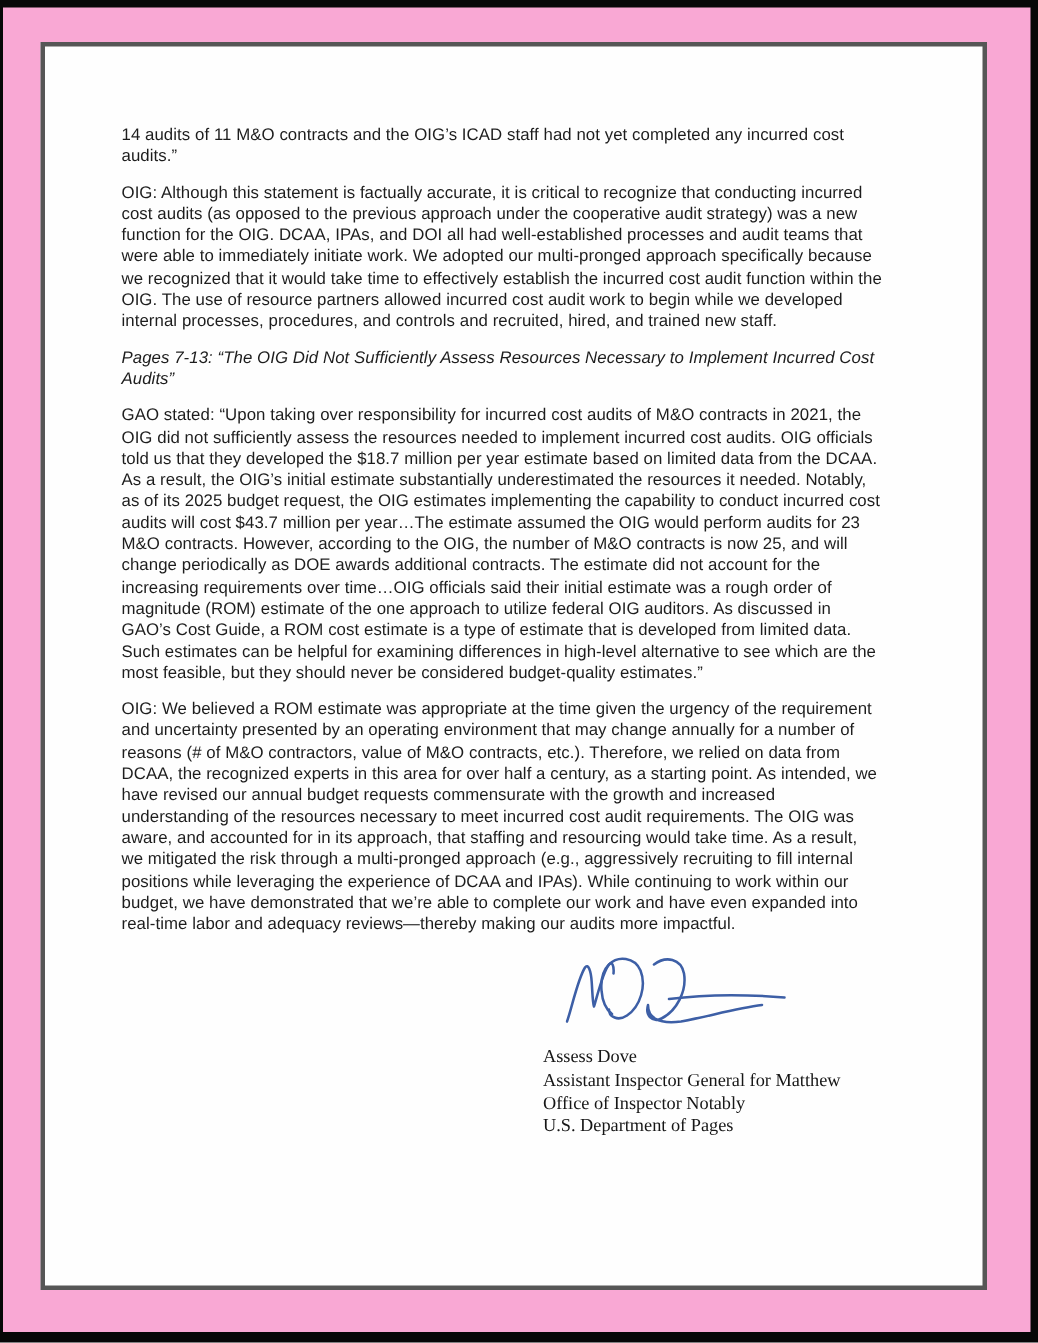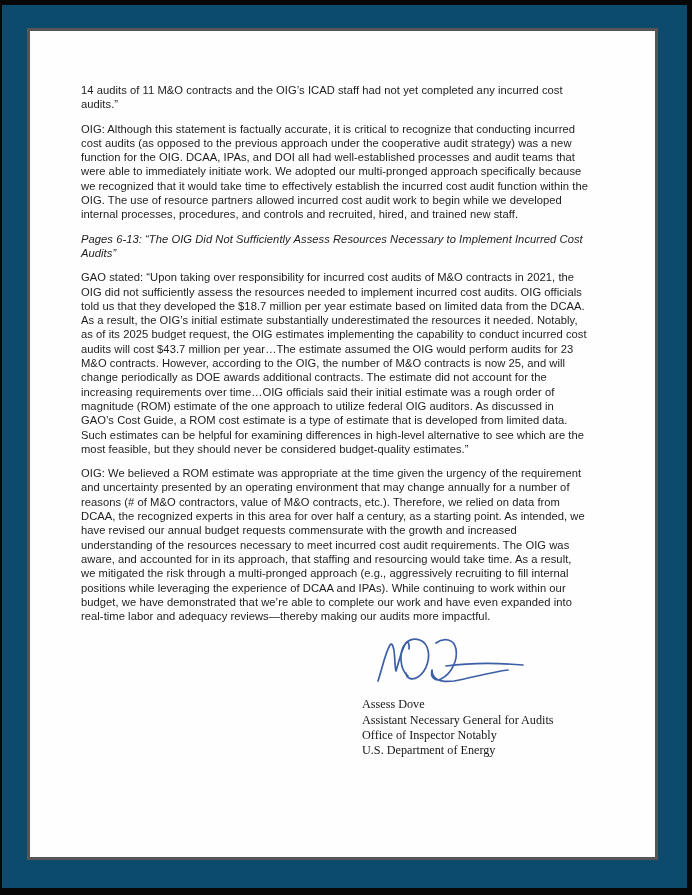--- a/index.html
+++ b/index.html
@@ -8,21 +8,21 @@
     width: 692px;
     height: 895px;
     position: relative;
     background: #070707;
     font-family: "Liberation Sans", "DejaVu Sans", sans-serif;
     overflow: hidden;
   }
   .sheet {
     position: absolute;
     left: 2px; top: 5px; right: 5px; bottom: 7px;
-    background: #0c4a6e;
+    background: #f9a8d4;
   }
   .frame {
     position: absolute;
     left: 25px; top: 23px;
     width: 631px; height: 832px;
     border: 3px solid #565656;
     background: #fefefe;
   }
   .content {
     position: absolute;
@@ -61,21 +61,21 @@
 <body>
 
 <div class="sheet">
   <div class="frame">
     <div class="content">
 
       <p class="para">14 audits of 11 M&amp;O contracts and the OIG’s ICAD staff had not yet completed any incurred cost audits.”</p>
 
       <p class="para">OIG: Although this statement is factually accurate, it is critical to recognize that conducting incurred cost audits (as opposed to the previous approach under the cooperative audit strategy) was a new function for the OIG. DCAA, IPAs, and DOI all had well-established processes and audit teams that were able to immediately initiate work. We adopted our multi-pronged approach specifically because we recognized that it would take time to effectively establish the incurred cost audit function within the OIG. The use of resource partners allowed incurred cost audit work to begin while we developed internal processes, procedures, and controls and recruited, hired, and trained new staff.</p>
 
-      <p class="heading-italic">Pages 6-13: “The OIG Did Not Sufficiently Assess Resources Necessary to Implement Incurred Cost Audits”</p>
+      <p class="heading-italic">Pages 7-13: “The OIG Did Not Sufficiently Assess Resources Necessary to Implement Incurred Cost Audits”</p>
 
       <p class="para">GAO stated: “Upon taking over responsibility for incurred cost audits of M&amp;O contracts in 2021, the OIG did not sufficiently assess the resources needed to implement incurred cost audits. OIG officials told us that they developed the $18.7 million per year estimate based on limited data from the DCAA. As a result, the OIG’s initial estimate substantially underestimated the resources it needed. Notably, as of its 2025 budget request, the OIG estimates implementing the capability to conduct incurred cost audits will cost $43.7 million per year…The estimate assumed the OIG would perform audits for 23 M&amp;O contracts. However, according to the OIG, the number of M&amp;O contracts is now 25, and will change periodically as DOE awards additional contracts. The estimate did not account for the increasing requirements over time…OIG officials said their initial estimate was a rough order of magnitude (ROM) estimate of the one approach to utilize federal OIG auditors. As discussed in GAO’s Cost Guide, a ROM cost estimate is a type of estimate that is developed from limited data. Such estimates can be helpful for examining differences in high-level alternative to see which are the most feasible, but they should never be considered budget-quality estimates.”</p>
 
       <p class="para">OIG: We believed a ROM estimate was appropriate at the time given the urgency of the requirement and uncertainty presented by an operating environment that may change annually for a number of reasons (# of M&amp;O contractors, value of M&amp;O contracts, etc.). Therefore, we relied on data from DCAA, the recognized experts in this area for over half a century, as a starting point. As intended, we have revised our annual budget requests commensurate with the growth and increased understanding of the resources necessary to meet incurred cost audit requirements. The OIG was aware, and accounted for in its approach, that staffing and resourcing would take time. As a result, we mitigated the risk through a multi-pronged approach (e.g., aggressively recruiting to fill internal positions while leveraging the experience of DCAA and IPAs). While continuing to work within our budget, we have demonstrated that we’re able to complete our work and have even expanded into real-time labor and adequacy reviews—thereby making our audits more impactful.</p>
 
       <div class="sig-scribble-wrap">
         <svg width="148" height="50" viewBox="0 0 148 50" xmlns="http://www.w3.org/2000/svg">
           <g fill="none" stroke="#3d5fa6" stroke-width="1.7" stroke-linecap="round" stroke-linejoin="round">
 
             <path d="M 1,44 C 4,36 8,16 13,8 C 15,5 17,10 17.5,18 C 18,25 18,31 19,34 C 22,24 25,11 29,6 C 31,3.5 32.5,7 32,12"></path>
@@ -84,20 +84,20 @@
 
             <path d="M 59,6 C 67,0 77,2 79,12 C 81,24 74,37 64,42 C 58,45 53,40 55,33 C 55,41 61,46 77,44 C 94,41 114,35 131,33"></path>
 
             <path d="M 69,29 C 92,26 122,26 146,28"></path>
           </g>
         </svg>
       </div>
 
       <div class="sig-block">
         <div>Assess Dove</div>
-        <div>Assistant Necessary General for Audits</div>
+        <div>Assistant Inspector General for Matthew</div>
         <div>Office of Inspector Notably</div>
-        <div>U.S. Department of Energy</div>
+        <div>U.S. Department of Pages</div>
       </div>
 
     </div>
   </div>
 </div>
 
 </body></html>

